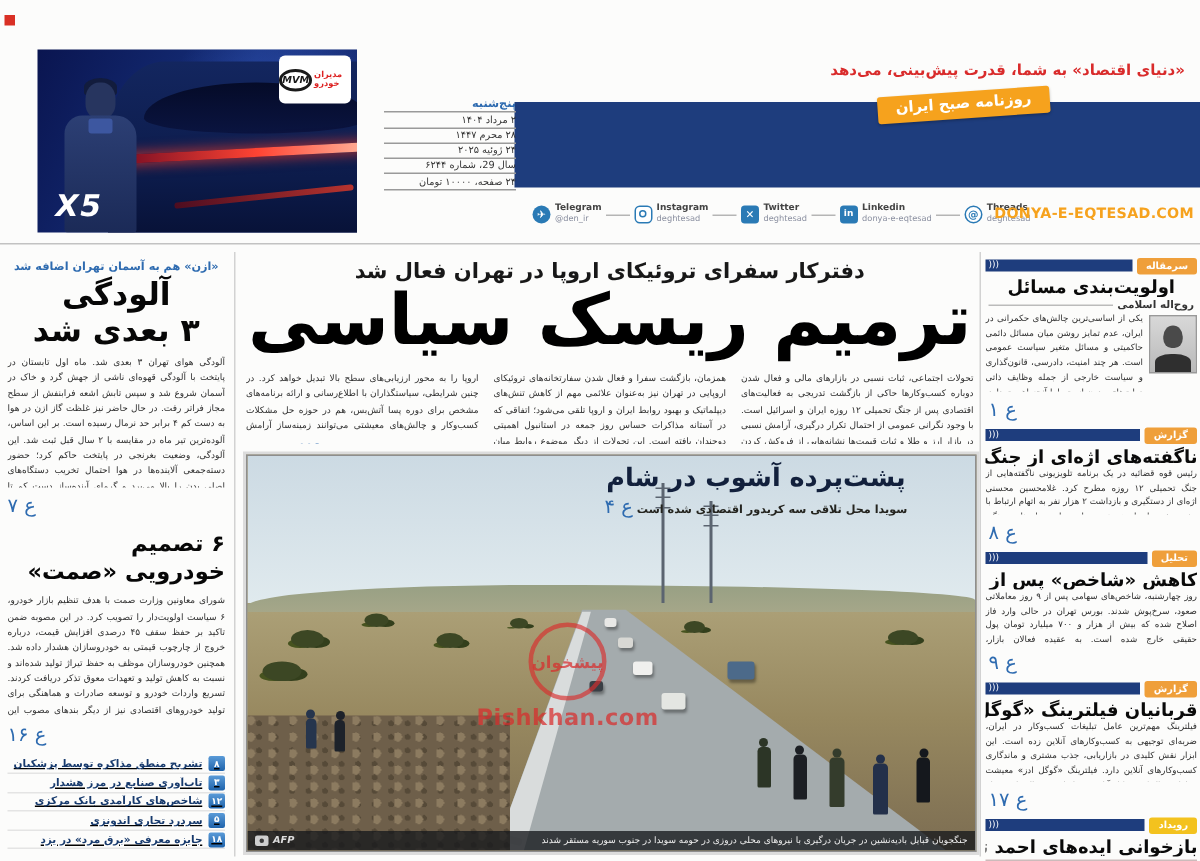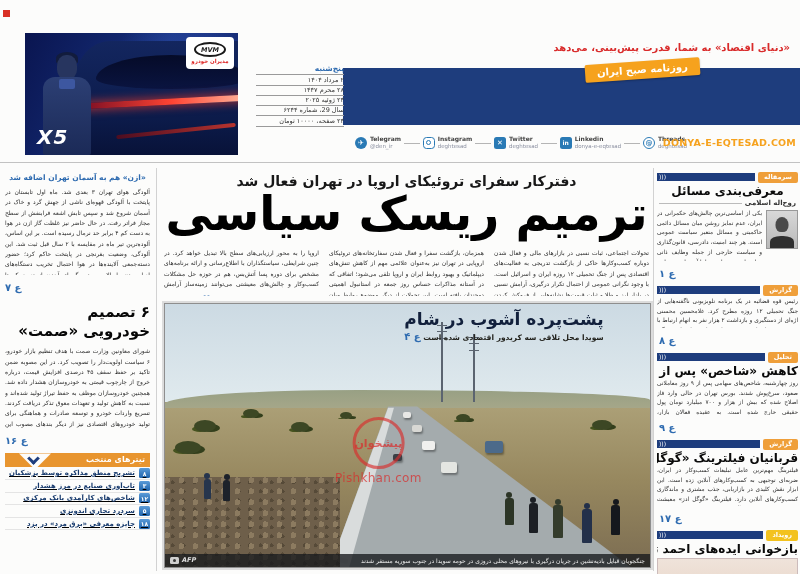--- a/index.html
+++ b/index.html
@@ -17,21 +17,21 @@
   .ad .car { position:absolute; right:-34px; top:8px; width:200px; height:130px; background:linear-gradient(180deg,#13265f 0%,#0c1b4a 60%,#060e30 100%); border-radius:38px 18px 0 0/50px 20px 0 0; }
   .ad .car-window { position:absolute; right:-8px; top:22px; width:150px; height:34px; background:linear-gradient(180deg,#050b28,#0a1440); border-radius:50%/70% 70% 30% 30%; }
   .ad .taillight { position:absolute; right:-6px; top:66px; width:160px; height:6px; background:linear-gradient(90deg,#7d0f24,#ff4433 55%,#ffb199); border-radius:4px; transform:rotate(-3deg); box-shadow:0 0 8px 2px rgba(255,60,40,.55); }
   .ad .taillight2 { position:absolute; right:2px; top:96px; width:120px; height:4px; background:linear-gradient(90deg,#5d0a18,#e23a28); border-radius:3px; transform:rotate(-6deg); opacity:.8; }
   .ad .man { position:absolute; left:14px; top:22px; width:58px; height:100px; }
   .ad .man .head { position:absolute; left:18px; top:0; width:20px; height:24px; background:#27355f; border-radius:45% 45% 40% 40%; }
   .ad .man .hair { position:absolute; left:17px; top:-3px; width:22px; height:12px; background:#121c3d; border-radius:50% 50% 20% 20%; }
   .ad .man .body { position:absolute; left:4px; top:22px; width:48px; height:78px; background:linear-gradient(180deg,#2c3f74,#1b2a57); border-radius:12px 14px 2px 2px; }
   .ad .man .collar { position:absolute; left:20px; top:24px; width:16px; height:10px; background:#3d57a0; border-radius:2px; }
   .ad .x5 { position:absolute; left:12px; bottom:6px; color:#fff; font-size:20px; font-weight:bold; font-style:italic; letter-spacing:1px; }
-  .ad .mvm-badge { position:absolute; right:4px; top:4px; width:48px; height:32px; background:#fff; border-radius:4px; display:flex; flex-direction:column; align-items:center; justify-content:center; gap:1px; }
+  .ad .mvm-badge { position:absolute; right:4px; top:4px; width:48px; height:32px; background:#fff; border-radius:4px; display:flex; flex-direction:row; align-items:center; justify-content:center; gap:1px; }
   .ad .mvm-oval { width:32px; height:15px; border:2px solid #1a1a1a; border-radius:50%; display:flex; align-items:center; justify-content:center; font-size:6.5px; font-weight:bold; color:#1a1a1a; font-style:italic; }
   .ad .mvm-fa { font-size:5.5px; color:#d22; font-weight:bold; }
 
   
   .tagline { position:absolute; right:10px; top:42px; color:#d92b2b; font-size:10px; font-weight:bold; }
   .band { position:absolute; left:343px; top:68px; width:457px; height:57px; background:#1e3d7d; }
   .brand-title { position:absolute; left:343px; top:38px; width:457px; height:112px; display:flex; align-items:center; justify-content:center;
                  font-size:64px; font-weight:bold; font-style:italic; color:#fff; z-index:3; pointer-events:none;
                  -webkit-text-stroke:1px rgba(30,61,125,.75); text-shadow:0 1px 0 rgba(30,61,125,.25); white-space:nowrap; }
   .badge { position:absolute; left:585px; top:61px; z-index:2; background:#f6a21d; color:#fff; font-size:10px; font-weight:bold;
@@ -50,21 +50,21 @@
   .ic.outline { background:#fff; border:1.5px solid #2a7ab5; border-radius:3.5px; color:#2a7ab5; position:relative; }
   .ic.outline .dot { width:5px; height:5px; border:1.2px solid #2a7ab5; border-radius:50%; }
   .ic.ring { background:#fff; border:1.5px solid #2a7ab5; color:#2a7ab5; font-weight:bold; }
   .ic .in { font-size:6px; font-weight:bold; }
   .website { position:absolute; right:4px; top:137px; color:#f6a21d; font-size:9.5px; font-weight:bold; direction:ltr; letter-spacing:.2px; }
 
   .main-divider { position:absolute; left:0; right:0; top:162px; height:1px; background:#c2c2c2; }
   .vdiv { position:absolute; top:168px; bottom:3px; width:1px; background:#d2d2d2; }
   .vdiv.v1 { left:156px; } .vdiv.v2 { left:653px; }
 
-  .pref { color:#2e6bb0; font-weight:bold; font-size:10px; white-space:nowrap; }
+  .pref { color:#2e6bb0; font-weight:normal; font-size:13px; white-space:nowrap; }
 
   
   .leftcol { position:absolute; left:2px; top:168px; width:151px; padding:0 3px; }
   .leftcol .kicker { text-align:center; color:#2e6bb0; font-size:7.5px; font-weight:bold; margin-top:5px; }
   .leftcol h1 { font-size:21px; font-weight:900; text-align:center; line-height:1.12; color:#070707; margin-top:3px; }
   .smallbody { font-size:6px; line-height:1.72; text-align:justify; color:#2d2d2d; overflow:hidden; margin-top:5px; }
   .leftcol .b1 { height:88px; }
   .leftcol .b2 { height:82px; }
   .refline { text-align:left; margin-top:1px; }
   .leftcol h2 { font-size:15px; font-weight:900; text-align:right; line-height:1.28; color:#070707; margin-top:8px; }
@@ -97,21 +97,21 @@
   .ph-road-edge { position:absolute; inset:0; background:#d9dcdc; clip-path:polygon(46% 39.5%, 47.2% 39.5%, 38% 100%, 34% 100%); }
   .ph-curb { position:absolute; left:24%; bottom:4%; width:14%; height:5px; background:#cfd2d0; transform:rotate(14deg); border-radius:2px; }
   .veh { position:absolute; border-radius:2px; box-shadow:1px 2px 2px rgba(0,0,0,.35); }
   .tower { position:absolute; width:2px; background:#5b6470; }
   .tower i { position:absolute; left:-4px; height:1.5px; width:10px; background:#5b6470; display:block; }
   .tower i:nth-child(1){top:3px;} .tower i:nth-child(2){top:9px;} .tower i:nth-child(3){top:16px;}
   .fig { position:absolute; border-radius:3px 3px 1px 1px; }
   .fig::before { content:""; position:absolute; left:50%; top:-6px; transform:translateX(-50%); width:6px; height:6px; border-radius:50%; background:inherit; }
   .watermark { position:absolute; left:44%; top:56%; transform:translate(-50%,-50%); text-align:left; color:rgba(216,44,44,.72); direction:ltr; }
   .wm-circle { width:52px; height:52px; margin:0 auto; border:3px solid rgba(216,44,44,.65); border-radius:50%; display:flex; align-items:center; justify-content:center; font-size:11px; font-weight:bold; }
-  .wm-url { font-size:12px; font-weight:normal; margin-top:2px; letter-spacing:.3px; }
+  .wm-url { font-size:15px; font-weight:bold; margin-top:2px; letter-spacing:.3px; }
   .ph-cap { position:absolute; top:5px; right:10px; width:272px; text-align:center; z-index:5; }
   .ph-cap .t { font-size:17px; font-weight:900; color:#12203c; }
   .ph-cap .s { font-size:7.5px; font-weight:bold; color:#24241f; margin-top:2px; }
   .ph-strip { position:absolute; left:0; right:0; bottom:0; height:13px; background:rgba(22,24,28,.78); display:flex; align-items:center; justify-content:space-between; padding:0 5px; z-index:6; }
   .ph-strip .cap { color:#eee; font-size:6px; }
   .ph-credit { display:flex; align-items:flex-end; gap:3px; direction:ltr; color:#ddd; }
   .ph-credit .afp { font-size:6.5px; font-weight:bold; font-style:italic; }
   .cam { width:9px; height:7px; background:#cfcfcf; border-radius:1.5px; position:relative; }
   .cam::after { content:""; position:absolute; left:2.7px; top:1.6px; width:3.4px; height:3.4px; border-radius:50%; background:#3a3a3a; }
 
@@ -219,34 +219,31 @@
   </div>
 
   <div class="website">DONYA-E-EQTESAD.COM</div>
 
   <div class="main-divider"></div>
   <div class="vdiv v1"></div>
   <div class="vdiv v2"></div>
 
   <div class="leftcol">
     <div class="kicker">«ازن» هم به آسمان تهران اضافه شد</div>
+    <h1><span>آلودگی</span><br>
+        <span>۳ بعدی شد</span></h1>
     <div class="smallbody b1">آلودگی هوای تهران ۳ بعدی شد. ماه اول تابستان در پایتخت با آلودگی قهوه‌ای ناشی از جهش گرد و خاک در آسمان شروع شد و سپس تابش اشعه فرابنفش از سطح مجاز فراتر رفت. در حال حاضر نیز غلظت گاز ازن در هوا به دست کم ۴ برابر حد نرمال رسیده است. بر این اساس، آلوده‌ترین تیر ماه در مقایسه با ۲ سال قبل ثبت شد. این آلودگی، وضعیت بغرنجی در پایتخت حاکم کرد؛ حضور دسته‌جمعی آلاینده‌ها در هوا احتمال تخریب دستگاه‌های اصلی بدن را بالا می‌برد و گرمای آینده‌ساز دست کم تا شنبه ادامه دارد.</div>
     <div class="refline"><span class="pref">ع ۷</span></div>
 
     <h2><span>۶ تصمیم</span><br>
         <span>خودرویی «صمت»</span></h2>
     <div class="smallbody b2">شورای معاونین وزارت صمت با هدف تنظیم بازار خودرو، ۶ سیاست اولویت‌دار را تصویب کرد. در این مصوبه ضمن تاکید بر حفظ سقف ۴۵ درصدی افزایش قیمت، درباره خروج از چارچوب قیمتی به خودروسازان هشدار داده شد. همچنین خودروسازان موظف به حفظ تیراژ تولید شده‌اند و نسبت به کاهش تولید و تعهدات معوق تذکر دریافت کردند. تسریع واردات خودرو و توسعه صادرات و هماهنگی برای تولید خودروهای اقتصادی نیز از دیگر بندهای مصوب این جلسه بود. در نهایت، پرداخت تسهیلات به خودروسازان مشروط به پایبندی به سیاست قیمت‌گذاری عنوان شده است.</div>
     <div class="refline"><span class="pref">ع ۱۶</span></div>
 
     <div class="hl-box">
-      <div class="hl-head">
-        <div class="t">تیترهای منتخب</div>
-        <div class="hl-notch"></div>
-        <div class="hl-chev"></div>
-      </div>
       <div class="hl-item">
         <span class="hl-num">۸</span>
         <span class="hl-t">تشریح منطق مذاکره توسط پزشکیان</span>
       </div>
       <div class="hl-item">
         <span class="hl-num">۳</span>
         <span class="hl-t">تاب‌آوری صنایع در مرز هشدار</span>
       </div>
       <div class="hl-item">
         <span class="hl-num">۱۲</span>
@@ -334,35 +331,36 @@
       </div>
     </div>
   </div>
 
   <div class="sidebar">
 
     <div class="sec-head">
       <span class="sec-label">سرمقاله</span>
       <span class="sec-bar">(((</span>
     </div>
-    <div class="sec-title">معرفی‌بندی مسائل</div>
+    <div class="sec-title">اولویت‌بندی مسائل</div>
     <div class="author">
       <span class="nm">روح‌اله اسلامی</span>
       <span class="ln"></span>
     </div>
     <div class="s1-wrap">
       <div class="portrait"></div>
       <div class="sb-body" style="height:52px;">یکی از اساسی‌ترین چالش‌های حکمرانی در ایران، عدم تمایز روشن میان مسائل دائمی حاکمیتی و مسائل متغیر سیاست عمومی است. هر چند امنیت، دادرسی، قانون‌گذاری و سیاست خارجی از جمله وظایف ذاتی دولت‌های مدرن است، اما آنچه اهمیت دارد، تفکیک حوزه‌های حاکمیتی از خدمات عمومی است.</div>
     </div>
     <div class="sb-ref"><span class="pref">ع ۱</span></div>
 
     <div class="sec-head">
       <span class="sec-label">گزارش</span>
       <span class="sec-bar">(((</span>
     </div>
+    <div class="sec-title">ناگفته‌های اژه‌ای از جنگ</div>
     <div class="sb-body" style="height:31px;">رئیس قوه قضائیه در یک برنامه تلویزیونی ناگفته‌هایی از جنگ تحمیلی ۱۲ روزه مطرح کرد. غلامحسین محسنی اژه‌ای از دستگیری و بازداشت ۲ هزار نفر به اتهام ارتباط با دشمن خبر داد. او همچنین حمله به اوین را جنایت جنگی اعلام کرد.</div>
     <div class="sb-ref"><span class="pref">ع ۸</span></div>
 
     <div class="sec-head">
       <span class="sec-label">تحلیل</span>
       <span class="sec-bar">(((</span>
     </div>
     <div class="sec-title">کاهش «شاخص» پس از ۹ روز صعود</div>
     <div class="sb-body" style="height:36px;">روز چهارشنبه، شاخص‌های سهامی پس از ۹ روز معاملاتی صعود، سرخ‌پوش شدند. بورس تهران در حالی وارد فاز اصلاح شده که بیش از هزار و ۷۰۰ میلیارد تومان پول حقیقی خارج شده است. به عقیده فعالان بازار، نااطمینانی‌های معاملات عامل ناپایداری روند صعودی بوده است.</div>
     <div class="sb-ref"><span class="pref">ع ۹</span></div>

